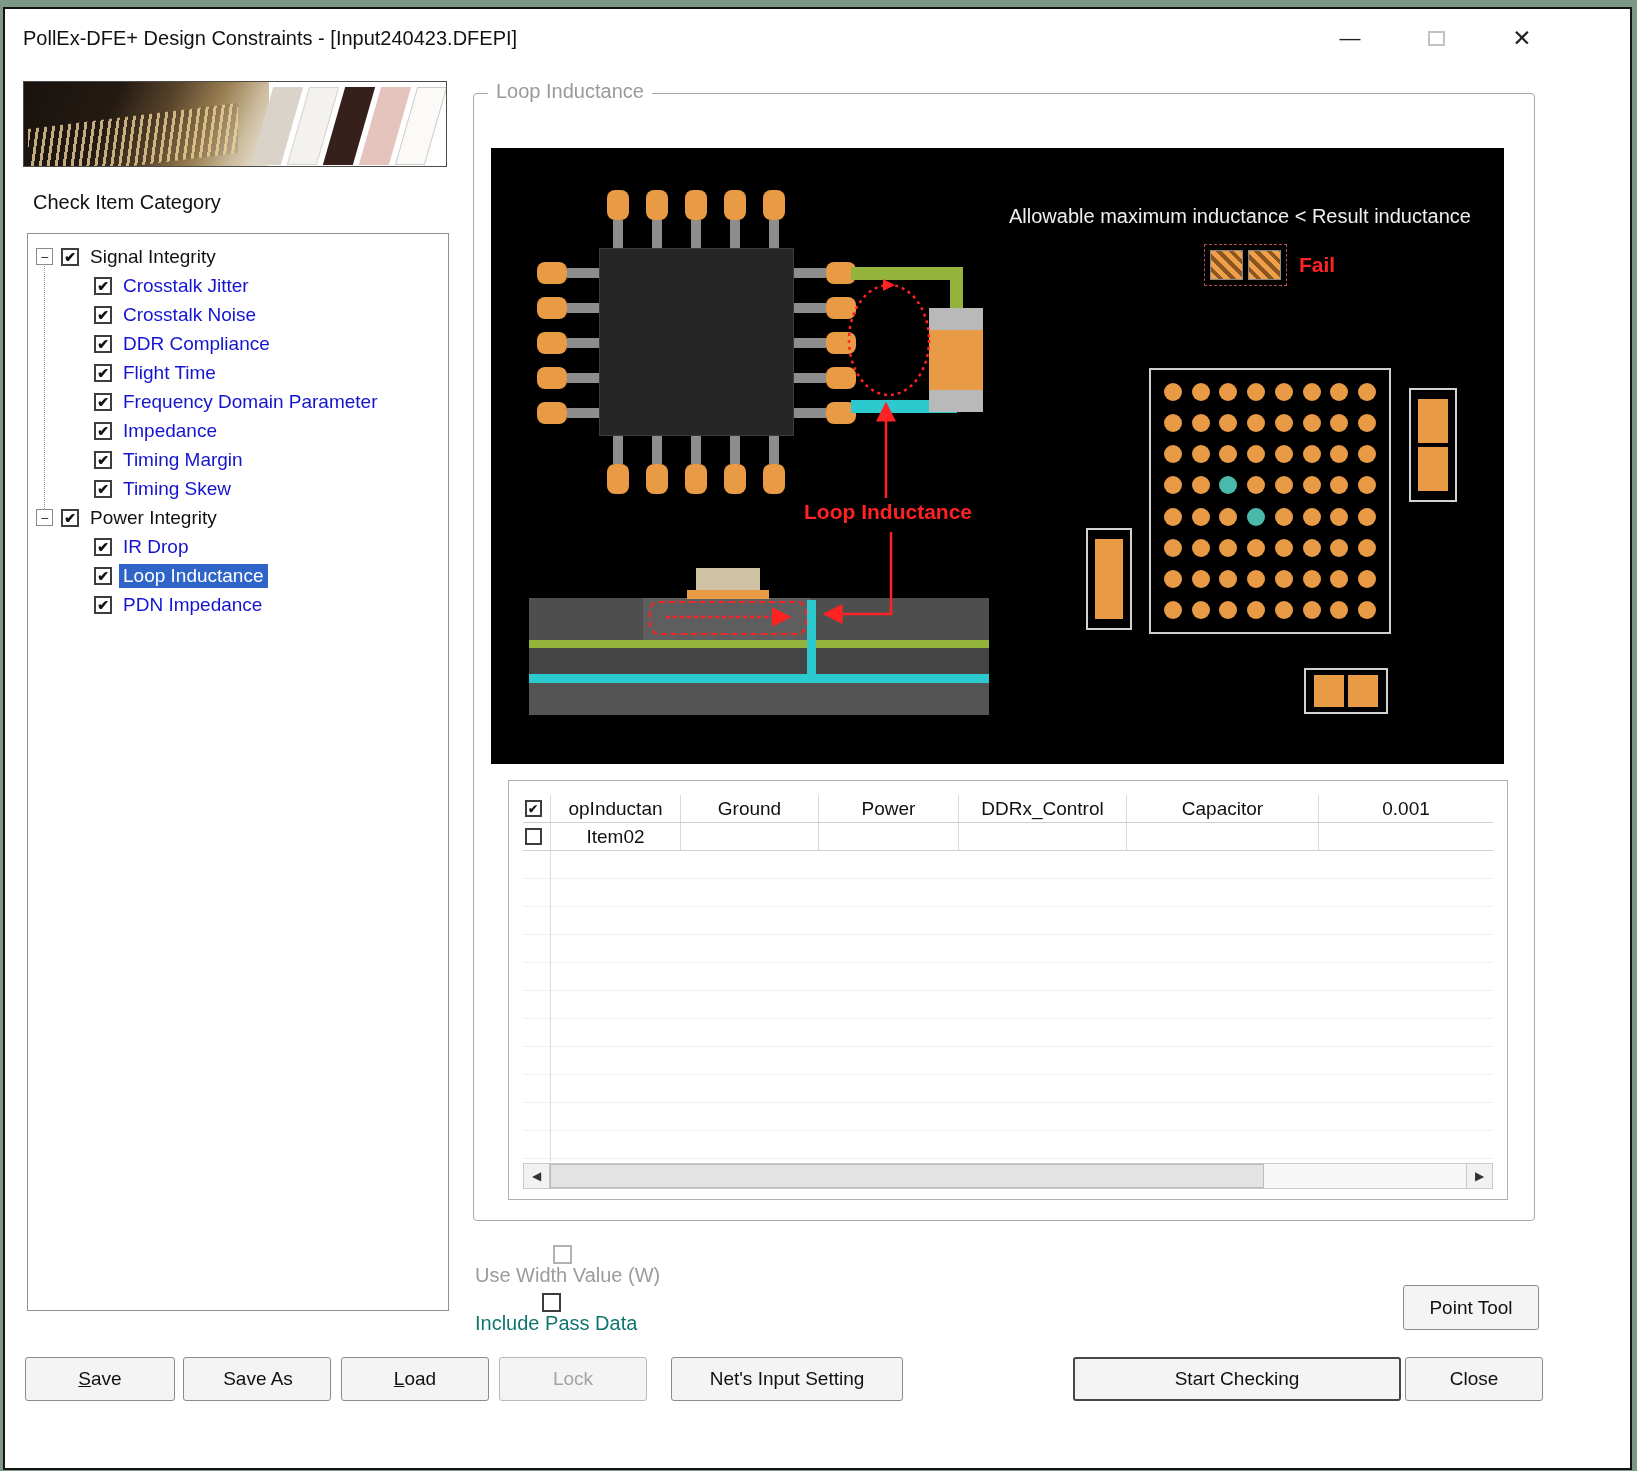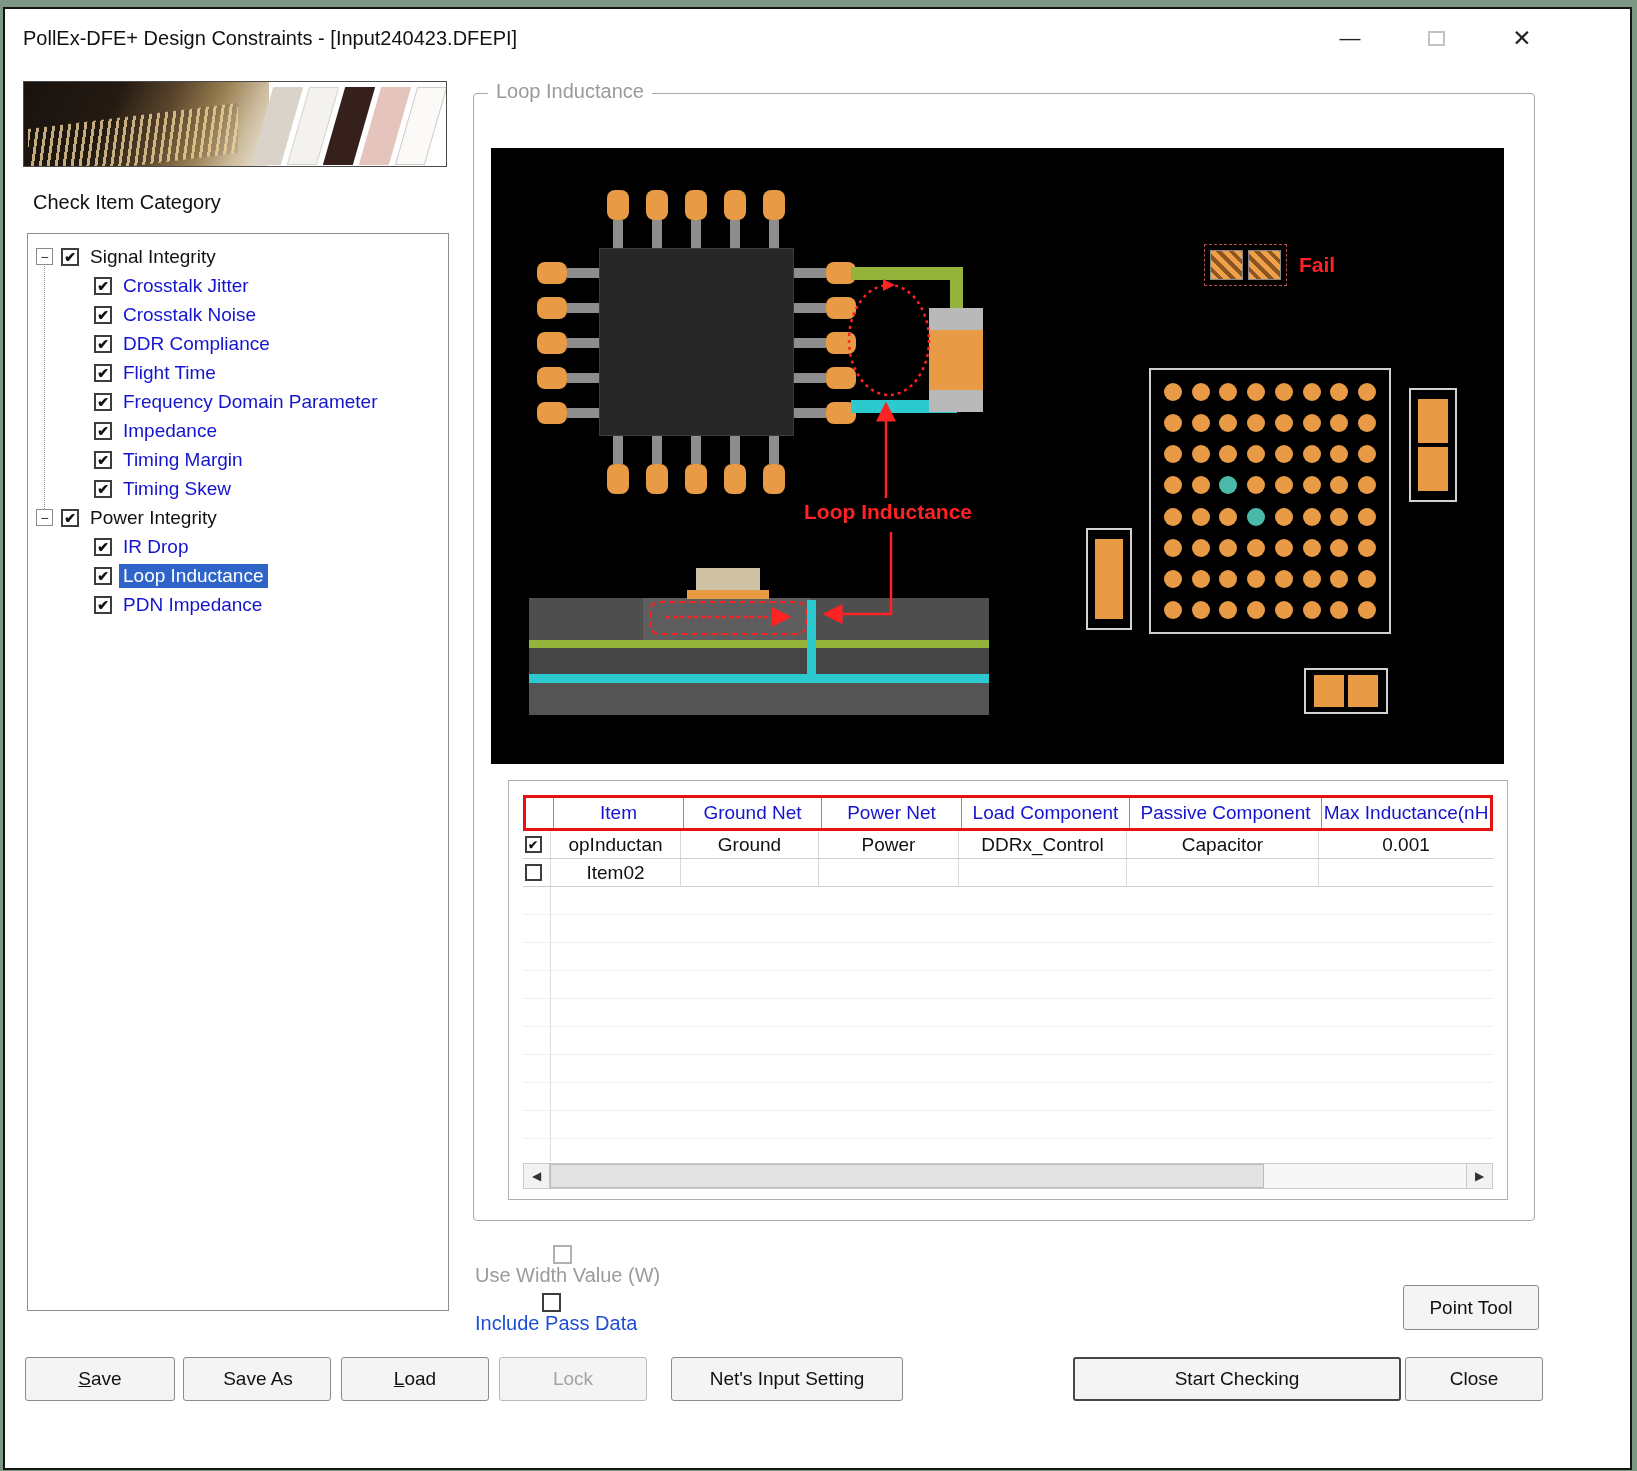--- a/index.html
+++ b/index.html
@@ -138,21 +138,21 @@
   .sbtn.left{border-right:1px solid #c9c9c9;}
   .sbtn.right{border-left:1px solid #c9c9c9;}
   .strack{flex:1;position:relative;background:#f7f7f7;}
   .sthumb{position:absolute;left:0;top:0;bottom:0;width:78%;background:#e3e3e3;border:1px solid #bcbcbc;cursor:pointer;}
 
   
   .opt{position:absolute;display:flex;align-items:center;font-size:20px;flex-direction:column;}
   .opt .cb{width:19px;height:19px;margin-right:10px;}
   .opt-width{left:470px;top:1236px;color:#9b9b9b;}
   .opt-width .cb{border-color:#b1b1b1;}
-  .opt-pass{left:470px;top:1284px;color:#1d4ed8;}
+  .opt-pass{left:470px;top:1284px;color:#0f766e;}
   .btn{background:#f4f4f4;border:1px solid #8c8c8c;border-radius:3px;display:flex;align-items:center;justify-content:center;font-size:19px;color:#111;cursor:pointer;}
   .point-tool{position:absolute;left:1398px;top:1276px;width:136px;height:45px;}
   .footer-btn{position:absolute;top:1348px;height:44px;}
   .b-save{left:20px;width:150px;}
   .b-saveas{left:178px;width:148px;padding-left:8px;}
   .b-load{left:336px;width:148px;text-align:center;}
   .b-lock{left:494px;width:148px;color:#a3a3a3;border-color:#b9b9b9;cursor:default;}
   .b-nets{left:666px;width:232px;}
   .b-start{left:1068px;width:328px;border:2px solid #474747;}
   .b-close{left:1400px;width:138px;}
@@ -271,20 +271,21 @@
           <i>✔</i>
         </span>
       <span class="label blue">PDN Impedance</span>
     </div>
   </div>
 
   <div class="group-box">
     <div class="group-title">Loop Inductance</div>
 
     <div class="canvas">
+      <div class="canvas-caption">Allowable maximum inductance &lt; Result inductance</div>
 
       <div class="fail-box">
         <div class="fail-squares">
           <div class="hatch"></div>
           <div class="hatch"></div>
         </div>
         <div class="fail-label">Fail</div>
       </div>
 
       <div class="abs chip-body"></div>
@@ -486,29 +487,20 @@
         </defs>
         <ellipse cx="398" cy="192" rx="40" ry="55" fill="none" stroke="#ff2222" stroke-width="2.5" stroke-dasharray="3 4"></ellipse>
         <polygon points="392,131 404,137 392,143" fill="#ff2222"></polygon>
         <line x1="395" y1="350" x2="395" y2="256" stroke="#ff2222" stroke-width="2.5" marker-end="url(#arrR)"></line>
         <polyline points="400,384 400,466 334,466" fill="none" stroke="#ff2222" stroke-width="2.5" marker-end="url(#arrR)"></polyline>
         <line x1="175" y1="469" x2="298" y2="469" stroke="#ff2222" stroke-width="2.5" stroke-dasharray="4 3" marker-end="url(#arrR)"></line>
       </svg>
     </div>
 
     <div class="table-panel">
-      <div class="thead">
-        <div class="th w-cb"></div>
-        <div class="th w-item">Item</div>
-        <div class="th w-gnd">Ground Net</div>
-        <div class="th w-pwr">Power Net</div>
-        <div class="th w-load">Load Component</div>
-        <div class="th w-pass">Passive Component</div>
-        <div class="th w-max">Max Inductance(nH</div>
-      </div>
 
       <div class="trow">
         <div class="td w-cb">
             <span class="cb small">
               <i>✔</i>
             </span>
           </div>
         <div class="td w-item">opInductan</div>
         <div class="td w-gnd">Ground</div>
         <div class="td w-pwr">Power</div>

